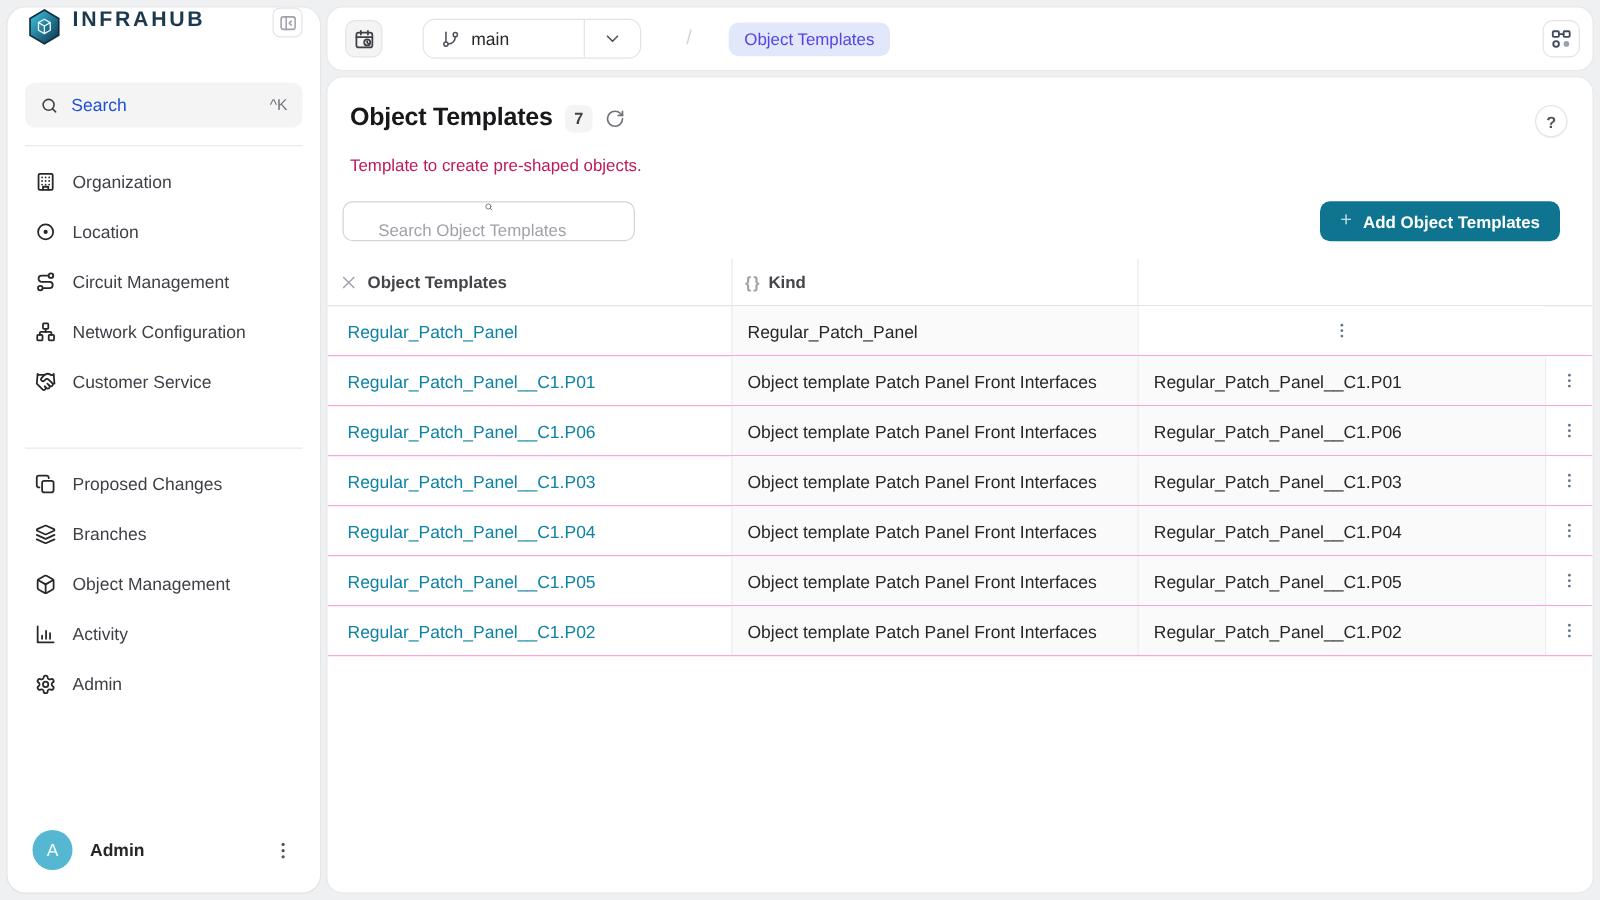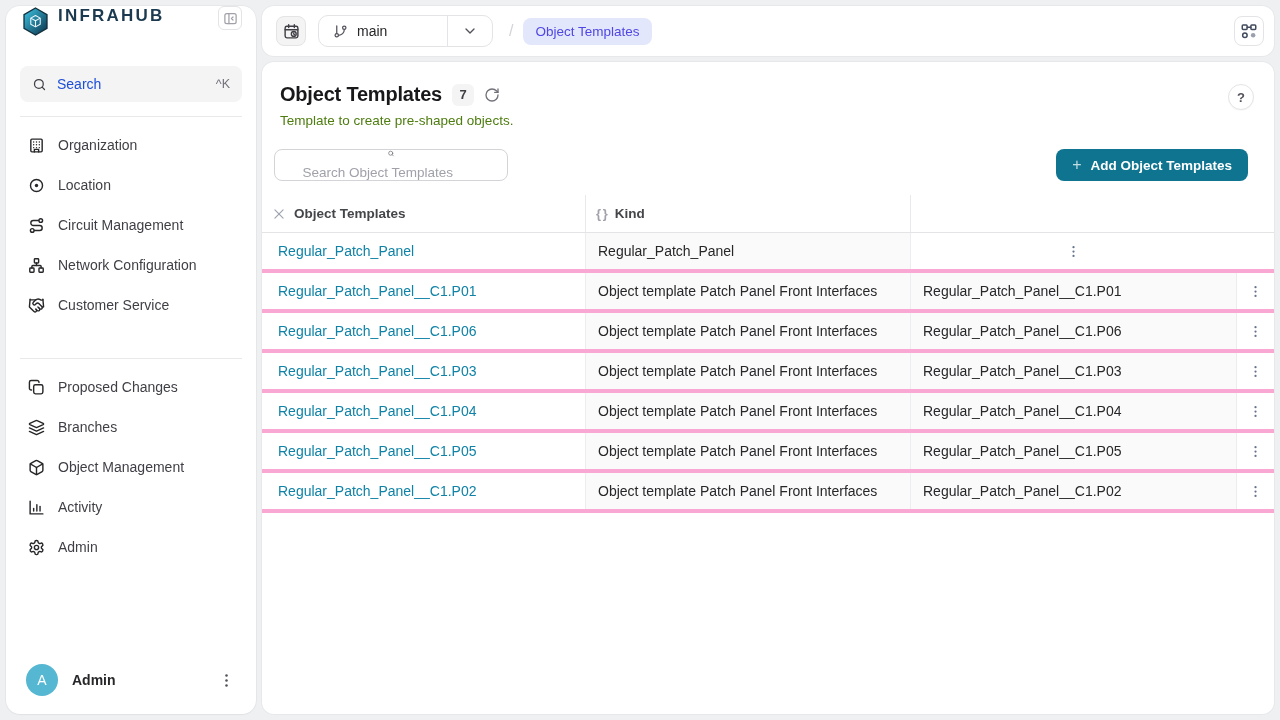--- a/index.html
+++ b/index.html
@@ -39,20 +39,21 @@
     display:flex; align-items:center; justify-content:center; font-size:14px; font-weight:500;}
   .user-name{ font-size:14px; font-weight:700; color:#27272a; flex:1;}
   .user-menu-btn{ width:24px; height:24px; border:0; background:transparent; color:#52525b;
     display:flex; align-items:center; justify-content:center; cursor:pointer;}
 
   
   .topbar{
     position:absolute; left:262px; top:6px; width:1012px; height:50px; background:#fff;
     border-radius:12px; display:flex; align-items:center; padding:0 10px 0 14px;
     box-shadow:0 0 0 1px rgba(0,0,0,.03);
+    gap:20px;
   }
   .cal-btn{ width:30px; height:30px; border:1px solid #e4e4e7; background:#f4f4f5; border-radius:8px;
     color:#3f3f46; display:flex; align-items:center; justify-content:center; margin-right:12px; cursor:pointer;}
   .branch-pill{ height:32px; border:1px solid #e4e4e7; border-radius:10px; display:flex; align-items:stretch;
     margin-right:12px; background:#fff; overflow:hidden; cursor:pointer;}
   .branch-main{ display:flex; align-items:center; gap:9px; padding:0 14px; min-width:128px; font-size:14px; color:#27272a;}
   .branch-main .bic{ color:#52525b;}
   .pill-divider{ width:1px; background:#e4e4e7;}
   .pill-caret{ width:44px; display:flex; align-items:center; justify-content:center; color:#52525b;}
   .crumb-slash{ color:#d4d4d8; font-size:16px; margin:0 10px 0 4px;}
@@ -65,21 +66,21 @@
   .content{
     position:absolute; left:262px; top:62px; width:1012px; height:652px; background:#fff;
     border-radius:12px; overflow:hidden; box-shadow:0 0 0 1px rgba(0,0,0,.03);
   }
   .page-head{ position:relative; padding:21px 24px 0 18px;}
   .title-row{ display:flex; align-items:center; gap:10px;}
   .page-title{ font-size:20px; font-weight:700; color:#18181b; letter-spacing:-.2px;}
   .count-badge{ min-width:22px; height:22px; padding:0 7px; background:#f4f4f5; border-radius:6px;
     display:flex; align-items:center; justify-content:center; font-size:13px; font-weight:600; color:#3f3f46;}
   .refresh-btn{ border:0; background:transparent; color:#71717a; display:flex; align-items:center; cursor:pointer; padding:0;}
-  .subtitle{ margin-top:7px; font-size:13.5px; color:#4d7c0f;}
+  .subtitle{ margin-top:19px; font-size:13.5px; color:#be185d;}
   .help-btn{ position:absolute; right:20px; top:22px; width:26px; height:26px; border-radius:50%;
     border:1px solid #e4e4e7; background:#fff; color:#52525b; font-size:13px; font-weight:600;
     display:flex; align-items:center; justify-content:center; cursor:pointer; box-shadow:0 1px 1px rgba(0,0,0,.03);}
 
   .toolbar{ margin-top:21px; height:32px; display:flex; align-items:center; justify-content:space-between;
     padding:0 26px 0 12px;}
   .search-box{ width:234px; height:32px; border:1px solid #d4d4d8; border-radius:8px;
     display:flex; align-items:center; gap:8px; padding:0 10px; color:#52525b;flex-direction:column;}
   .search-box input{ border:0; outline:0; flex:1; font-size:13.5px; color:#27272a; font-family:inherit; background:transparent;}
   .search-box input::placeholder{ color:#a1a1aa;}
@@ -87,21 +88,21 @@
     font-size:13.5px; font-weight:600; font-family:inherit; display:flex; align-items:center; gap:9px; cursor:pointer;}
   .add-btn .plus{ opacity:.75; font-size:16px; font-weight:400; line-height:1;}
 
   .table{ margin-top:14px;}
   .thead, .trow{ display:grid; grid-template-columns:323px 325px 326px 1fr;}
   .thead{ height:38px; border-bottom:1px solid #e4e4e7;}
   .th{ display:flex; align-items:center; gap:8px; padding:0 10px; font-size:13.5px; font-weight:600; color:#44464a;}
   .th .hic{ color:#9ca3af;}
   .th .braces{ color:#a1a1aa; font-size:13px; letter-spacing:-1px;}
   .th + .th, .th-empty{ border-left:1px solid #e9e9ec;}
-  .trow{ height:40px; border-bottom:4px solid #f9a8d4;}
+  .trow{ height:40px; border-bottom:1px solid #f9a8d4;}
   .td{ display:flex; align-items:center; padding:0 12px; font-size:14px; color:#27272a; overflow:hidden; white-space:nowrap;}
   .td.first{ padding-left:16px;}
   .td + .td{ border-left:1px solid #ededf0;}
   .td.tint{ background:#fafafa;}
   .td.actions{ justify-content:center; padding:0; background:#fff;}
   .obj-link{ color:#0f82a6; text-decoration:none; cursor:pointer;}
   .kebab-btn{ width:28px; height:28px; border:0; background:transparent; color:#64748b;
     display:flex; align-items:center; justify-content:center; cursor:pointer;}
 </style>
 </head>

